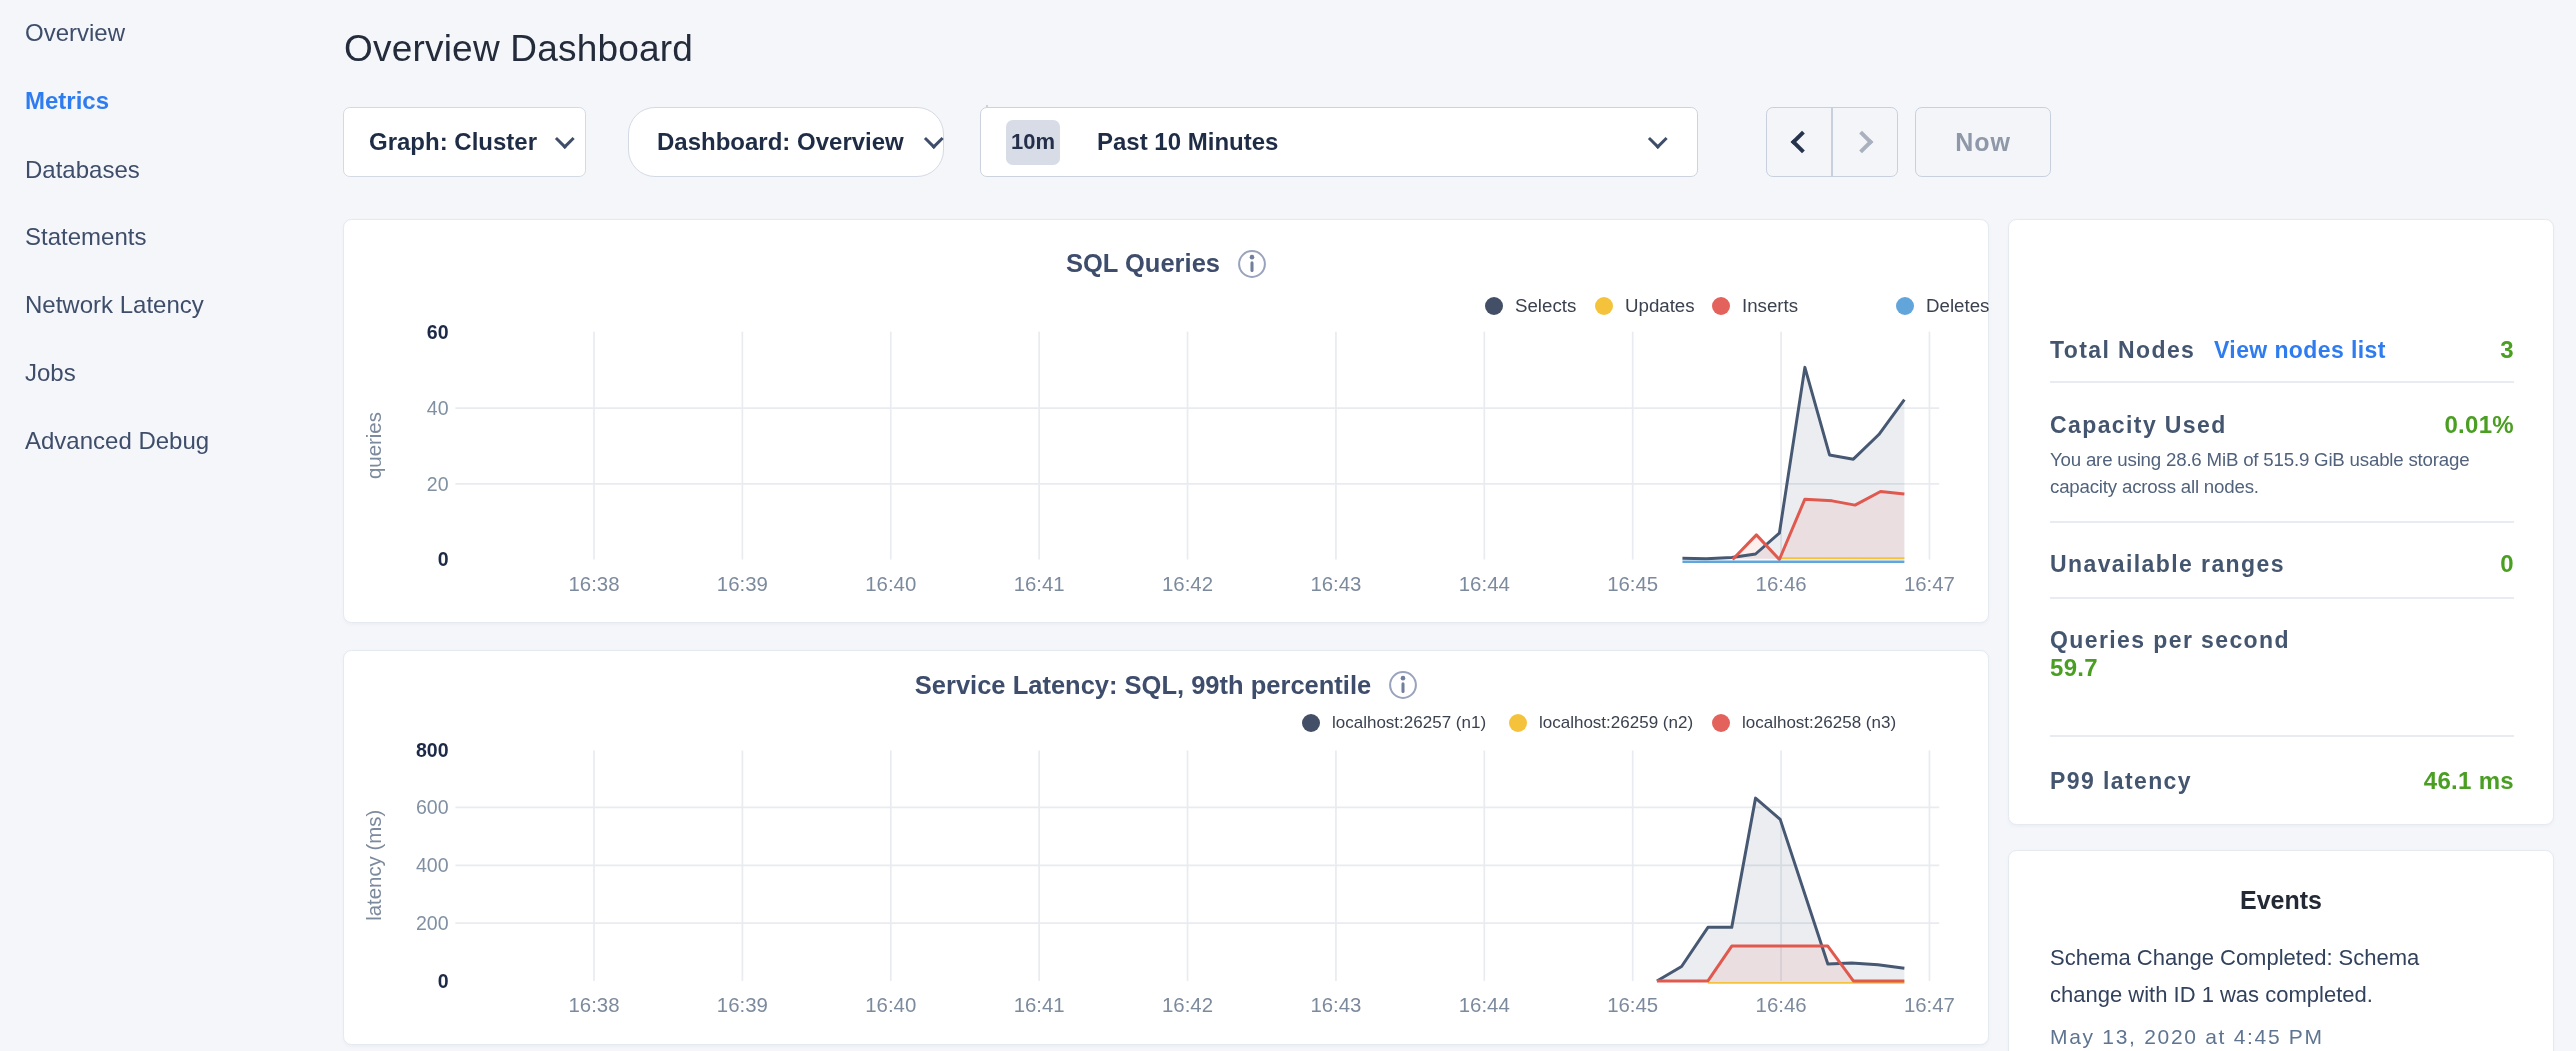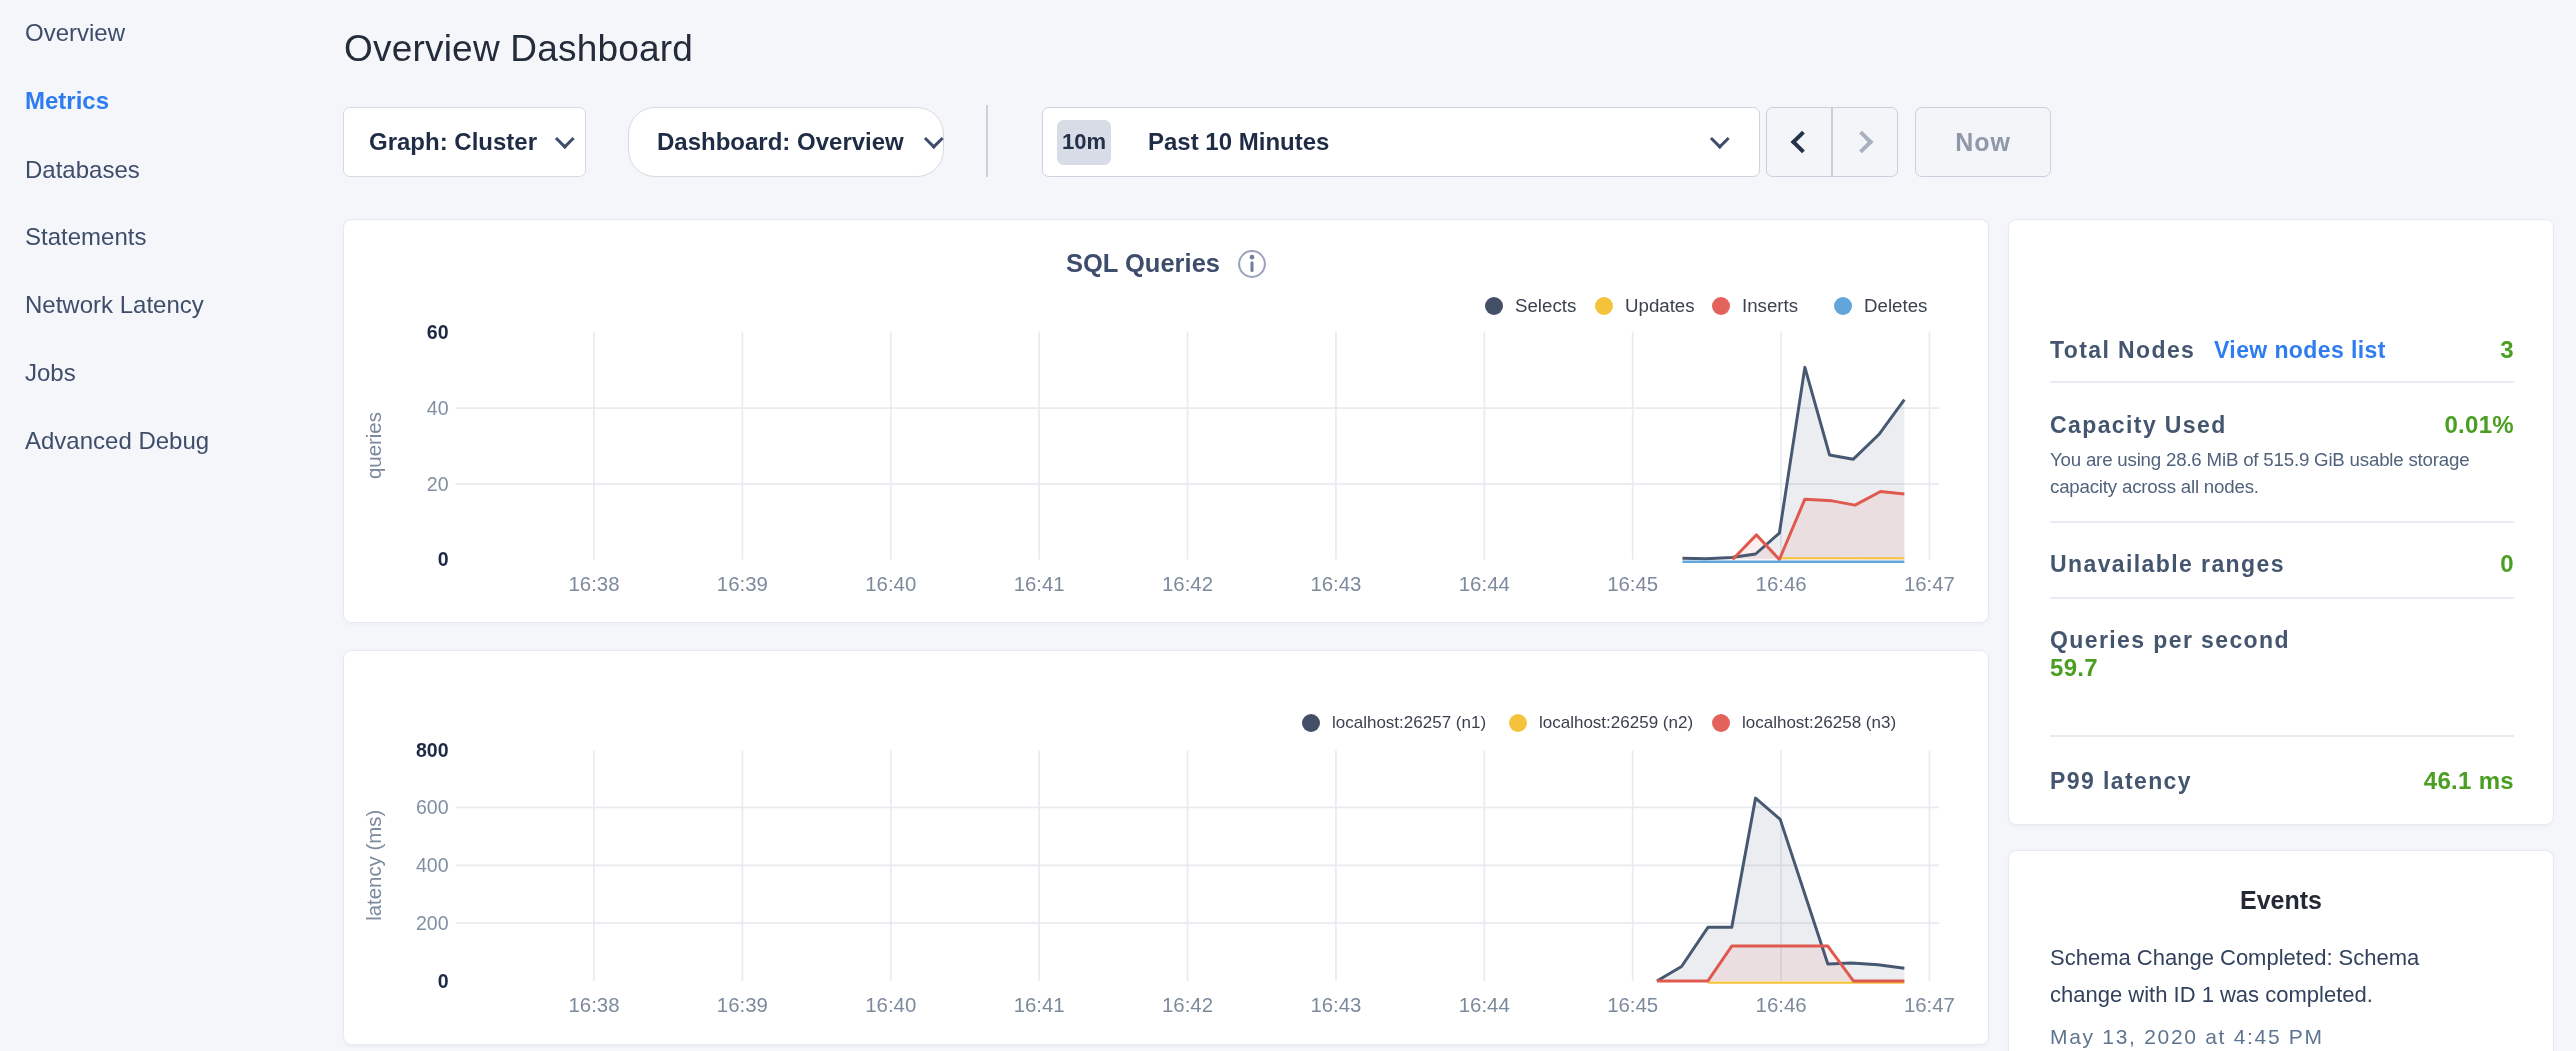--- a/index.html
+++ b/index.html
@@ -41,21 +41,21 @@
   <a style="top:291px;">Network Latency</a>
   <a style="top:359px;">Jobs</a>
   <a style="top:427px;">Advanced Debug</a>
 </div>
 
 <h1>Overview Dashboard</h1>
 
 <div class="btn" style="left:343px; width:243px; padding-left:25px;">Graph: Cluster<span class="chev" style="margin-left:21px;"></span></div>
 <div class="btn" style="left:628px; width:316px; padding-left:28px;border-radius:27px;">Dashboard: Overview<span class="chev" style="margin-left:23px;"></span></div>
 <div class="vdiv"></div>
-<div class="btn" style="left:1042px; width:718px; padding-left:14px; border-color:#ccd3de;">
+<div class="btn" style="left:980px; width:718px; padding-left:25px; border-color:#ccd3de;">
   <span style="background:#d7dce7; border-radius:6.8px; width:54px; height:45px; display:inline-flex; align-items:center; justify-content:center; font-size:22px; color:#242f4a;">10m</span>
   <span style="margin-left:37px;">Past 10 Minutes</span>
   <span class="chev" style="position:absolute; right:32px;"></span>
 </div>
 <div class="btn" style="left:1766px; width:132px; padding:0; background:#f3f5f9; border-color:#c9d0dd;">
   <span style="flex:1; display:flex; justify-content:center;">
       <span style="width:16px;height:16px;border-left:4.3px solid #25334d;border-bottom:4.3px solid #25334d;transform:rotate(45deg);margin-left:6.8px;"></span>
     </span>
   <span style="width:1.7px; height:100%; background:#c9d0dd;"></span>
   <span style="flex:1; display:flex; justify-content:center;">
@@ -66,21 +66,21 @@
 
 <div class="card" id="chart1" style="left:343px; top:219px; width:1646px; height:404px;">
   <div class="ctitle" style="top:29px;">SQL Queries<svg width="28" height="28" viewBox="0 0 33 33" style="margin-left:18px;">
         <circle cx="16.5" cy="16.5" r="15.2" fill="none" stroke="#9aa3bd" stroke-width="2.4"></circle>
         <circle cx="16.5" cy="8.4" r="2.7" fill="#717e9c"></circle>
         <rect x="14.7" y="13.4" width="3.6" height="12.6" rx="1.8" fill="#717e9c"></rect>
       </svg></div>
   <span class="it lg" style="left:1141px;"><span class="dot" style="background:#434f66;"></span>Selects</span>
   <span class="it lg" style="left:1251px;"><span class="dot" style="background:#f5c33b;"></span>Updates</span>
   <span class="it lg" style="left:1368px;"><span class="dot" style="background:#e4625c;"></span>Inserts</span>
-  <span class="it lg" style="left:1490px;"><span class="dot" style="background:#62a5da;"></span>Deletes</span>
+  <span class="it lg" style="left:1552px;"><span class="dot" style="background:#62a5da;"></span>Deletes</span>
   <svg width="1642" height="401" viewBox="0 0 1931 471" style="position:absolute;left:0;top:0;">
 <line x1="131" y1="221" x2="1876" y2="221" stroke="#e8ebf0" stroke-width="2"></line>
 <line x1="131" y1="310" x2="1876" y2="310" stroke="#e8ebf0" stroke-width="2"></line>
 <line x1="294" y1="131" x2="294" y2="399" stroke="#e8ebf0" stroke-width="2"></line>
 <line x1="468.5" y1="131" x2="468.5" y2="399" stroke="#e8ebf0" stroke-width="2"></line>
 <line x1="643" y1="131" x2="643" y2="399" stroke="#e8ebf0" stroke-width="2"></line>
 <line x1="817.5" y1="131" x2="817.5" y2="399" stroke="#e8ebf0" stroke-width="2"></line>
 <line x1="992" y1="131" x2="992" y2="399" stroke="#e8ebf0" stroke-width="2"></line>
 <line x1="1166.5" y1="131" x2="1166.5" y2="399" stroke="#e8ebf0" stroke-width="2"></line>
 <line x1="1341" y1="131" x2="1341" y2="399" stroke="#e8ebf0" stroke-width="2"></line>
@@ -105,20 +105,25 @@
 <text x="992" y="436" text-anchor="middle" font-size="24" fill="#7c8a9d">16:42</text>
 <text x="1166.5" y="436" text-anchor="middle" font-size="24" fill="#7c8a9d">16:43</text>
 <text x="1341" y="436" text-anchor="middle" font-size="24" fill="#7c8a9d">16:44</text>
 <text x="1515.5" y="436" text-anchor="middle" font-size="24" fill="#7c8a9d">16:45</text>
 <text x="1690" y="436" text-anchor="middle" font-size="24" fill="#7c8a9d">16:46</text>
 <text x="1864.5" y="436" text-anchor="middle" font-size="24" fill="#7c8a9d">16:47</text>
 </svg>
 </div>
 
 <div class="card" id="chart2" style="left:343px; top:650px; width:1646px; height:395px;">
+  <div class="ctitle" style="top:19.6px;">Service Latency: SQL, 99th percentile<svg width="28" height="28" viewBox="0 0 33 33" style="margin-left:18px;">
+        <circle cx="16.5" cy="16.5" r="15.2" fill="none" stroke="#9aa3bd" stroke-width="2.4"></circle>
+        <circle cx="16.5" cy="8.4" r="2.7" fill="#717e9c"></circle>
+        <rect x="14.7" y="13.4" width="3.6" height="12.6" rx="1.8" fill="#717e9c"></rect>
+      </svg></div>
   <span class="it lg2" style="left:958px;"><span class="dot" style="background:#434f66;"></span>localhost:26257 (n1)</span>
   <span class="it lg2" style="left:1165px;"><span class="dot" style="background:#f5c33b;"></span>localhost:26259 (n2)</span>
   <span class="it lg2" style="left:1368px;"><span class="dot" style="background:#e4625c;"></span>localhost:26258 (n3)</span>
   <svg width="1642" height="392" viewBox="0 0 1931 461" style="position:absolute;left:0;top:0;">
 <line x1="131" y1="184" x2="1876" y2="184" stroke="#e8ebf0" stroke-width="2"></line>
 <line x1="131" y1="252" x2="1876" y2="252" stroke="#e8ebf0" stroke-width="2"></line>
 <line x1="131" y1="320" x2="1876" y2="320" stroke="#e8ebf0" stroke-width="2"></line>
 <line x1="294" y1="117" x2="294" y2="388" stroke="#e8ebf0" stroke-width="2"></line>
 <line x1="468.5" y1="117" x2="468.5" y2="388" stroke="#e8ebf0" stroke-width="2"></line>
 <line x1="643" y1="117" x2="643" y2="388" stroke="#e8ebf0" stroke-width="2"></line>

